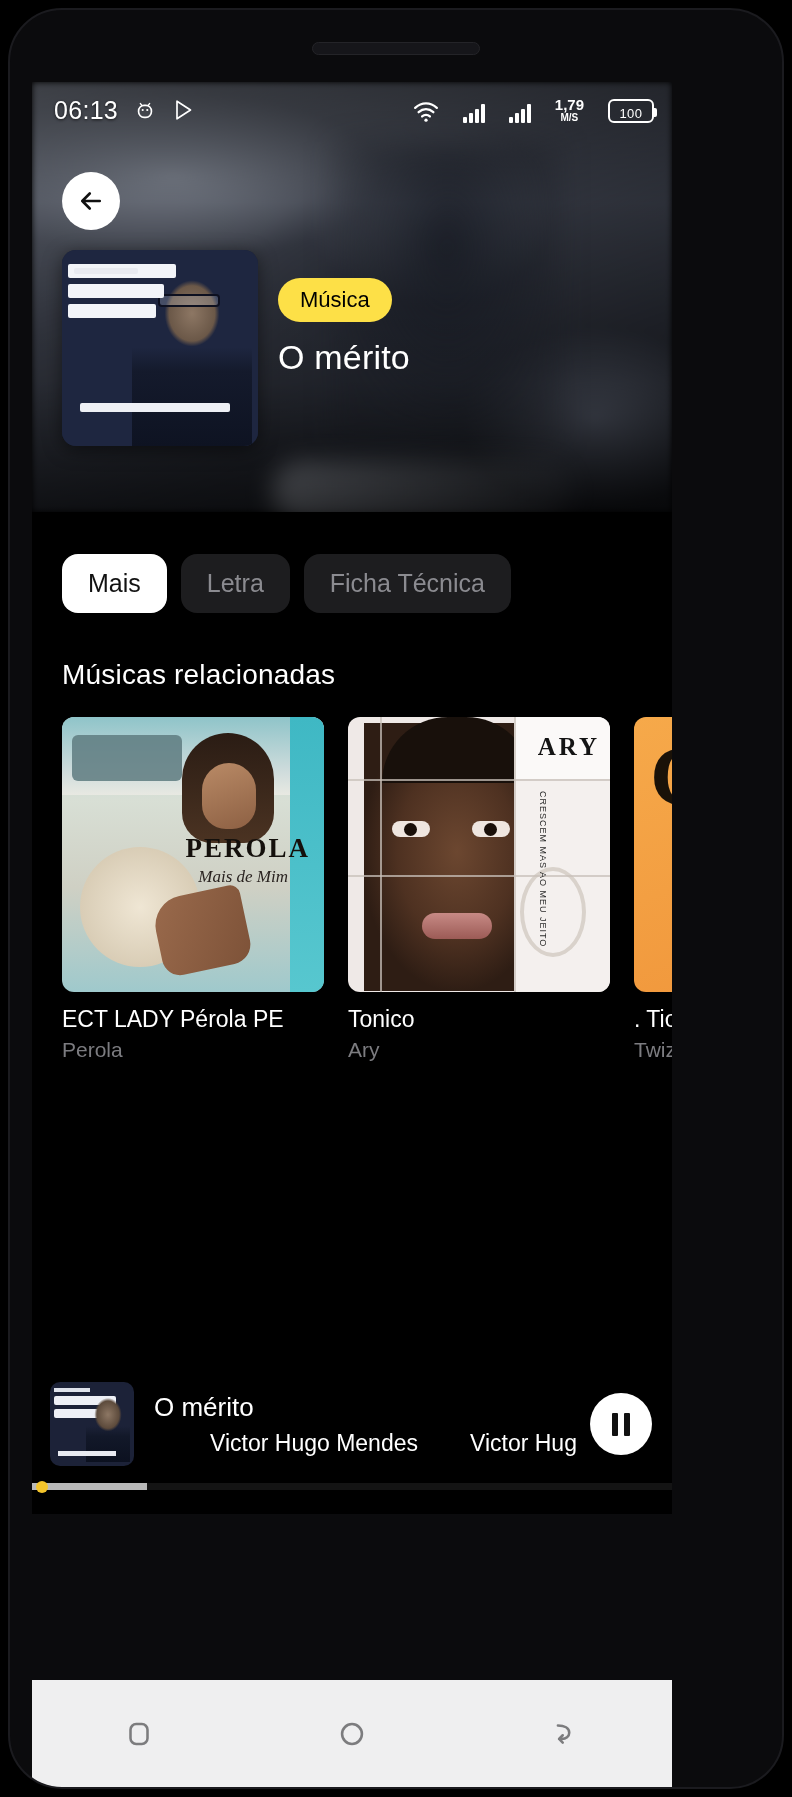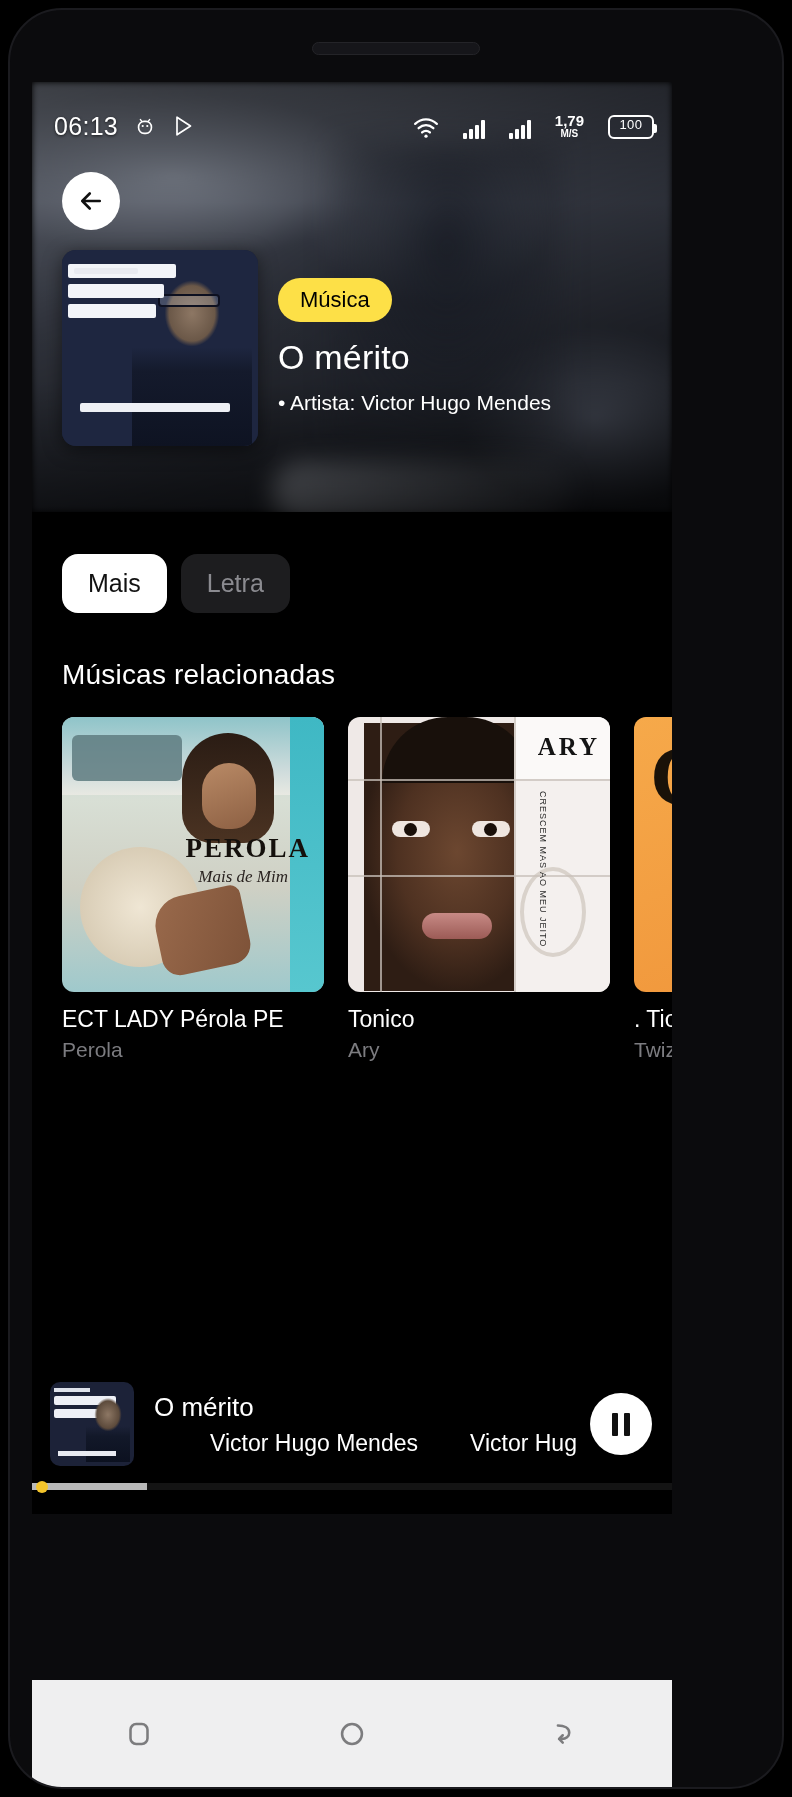--- a/index.html
+++ b/index.html
@@ -32,21 +32,21 @@
   #screen {
     position: absolute;
     left: 22px; top: 72px;
     width: 640px; height: 1432px;
     background: #000;
     overflow: hidden;
   }
 
   
   #status-bar {
-    position: absolute; left: 0; top: 16px;
+    position: absolute; left: 0; top: 0;
     width: 640px; height: 56px;
     display: flex; align-items: center;
     justify-content: space-between;
     padding: 0 18px 0 22px;
     z-index: 40;
   }
   #status-left { display: flex; align-items: center; gap: 16px; }
   .status-clock {
     color: #fff; font-size: 25px; font-weight: 400;
     letter-spacing: .3px;
@@ -63,21 +63,21 @@
   #net-speed {
     display: flex; flex-direction: column; align-items: center;
     line-height: 1; color: #fff;
   }
   #net-speed .spd-val { font-size: 15px; font-weight: 700; }
   #net-speed .spd-unit { font-size: 10px; font-weight: 700; margin-top: 1px; }
   #battery {
     position: relative;
     width: 46px; height: 24px;
     border: 2px solid #fff; border-radius: 6px;
-    display: flex; align-items: flex-start; justify-content: center;
+    display: flex; align-items: flex-end; justify-content: center;
   }
   #battery:after {
     content: ""; position: absolute; right: -5px; top: 7px;
     width: 3px; height: 9px; background: #fff; border-radius: 0 2px 2px 0;
   }
   #battery-level { font-size: 13px; color: #fff; font-weight: 500; letter-spacing: .5px; }
 
   
   #hero {
     position: absolute; left: 0; top: 0;
@@ -384,21 +384,20 @@
             <span class="art-line l1"></span>
             <span class="art-line l2"></span>
             <span class="art-line l3"></span>
           </div>
           <div class="art-stripe"></div>
         </div>
 
         <div id="hero-meta">
           <div id="badge-musica">Música</div>
           <div id="hero-title">O mérito</div>
-          <div id="hero-artist">• Artista: Victor Hugo Mendes</div>
         </div>
       </div>
     </div>
 
     <div id="status-bar">
       <div id="status-left">
         <div class="status-clock">06:13</div>
         <span class="status-icon">
           <svg width="22" height="22" viewBox="0 0 24 24">
             <rect x="5" y="7" width="14" height="13" rx="6" fill="none" stroke="#fff" stroke-width="1.8"></rect>
@@ -443,20 +442,21 @@
           <span id="battery-level">100</span>
         </span>
       </div>
     </div>
 
     <div id="body-area">
 
       <div id="tabs">
         <div class="tab active">Mais</div>
         <div class="tab inactive">Letra</div>
+        <div class="tab inactive">Ficha Técnica</div>
       </div>
 
       <div id="section-title">Músicas relacionadas</div>
 
       <div id="cards-row">
 
         <div class="card">
           <div class="card-art" id="art-perola">
             <div class="p-car-top"></div>
             <div class="p-window"></div>

